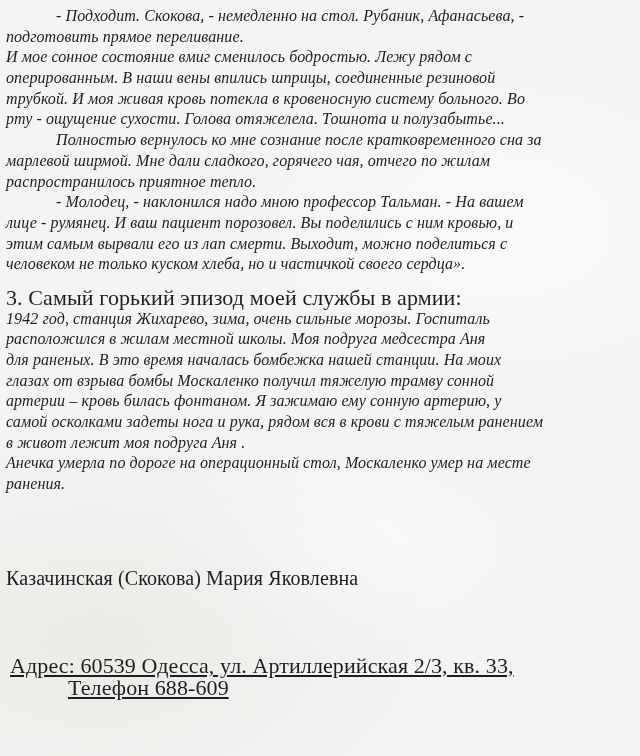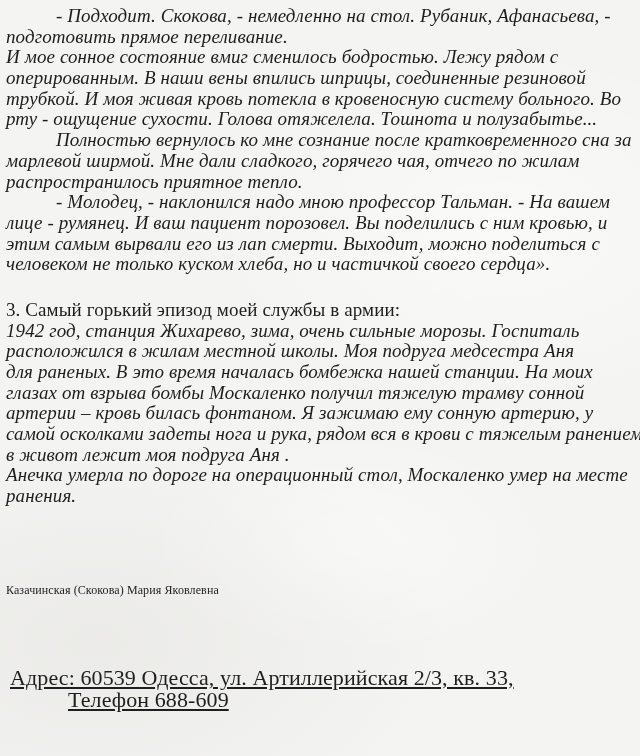--- a/index.html
+++ b/index.html
@@ -18,33 +18,33 @@
     background:
       radial-gradient(ellipse 420px 260px at 78% 30%, rgba(255,255,255,0.55), rgba(255,255,255,0) 70%),
       radial-gradient(ellipse 500px 300px at 15% 85%, rgba(198,196,190,0.20), rgba(255,255,255,0) 70%),
       radial-gradient(ellipse 300px 160px at 55% 72%, rgba(255,255,255,0.45), rgba(255,255,255,0) 70%),
       #f4f4f2;
     font-family: "Liberation Serif", "DejaVu Serif", serif;
     color: #1e1e1e;
   }
   .line {
     white-space: nowrap;
-    font-size: 19px;
+    font-size: 16px;
     line-height: 20.7px;
     height: 20.7px;
     font-style: italic;
     letter-spacing: 0.1px;
   }
   .upright { font-style: normal; }
   .indent { padding-left: 50px; }
   .heading {
-    margin-top: 25px;
-    font-size: 19px;
+    margin-top: 13px;
+    font-size: 22px;
   }
-  .sig { font-size: 12px; line-height: 21.5px; height: 21.5px; }
+  .sig { font-size: 20px; line-height: 21.5px; height: 21.5px; }
   .sig-name { margin-top: 73px; }
   .contact-line { font-size: 22px; line-height: 22px; height: 22px; text-decoration: underline; }
   .addr { margin-top: 66px; padding-left: 4px; }
   .phone { padding-left: 62px; }
 </style>
 </head>
 <body>
 
 <div class="page">
 

